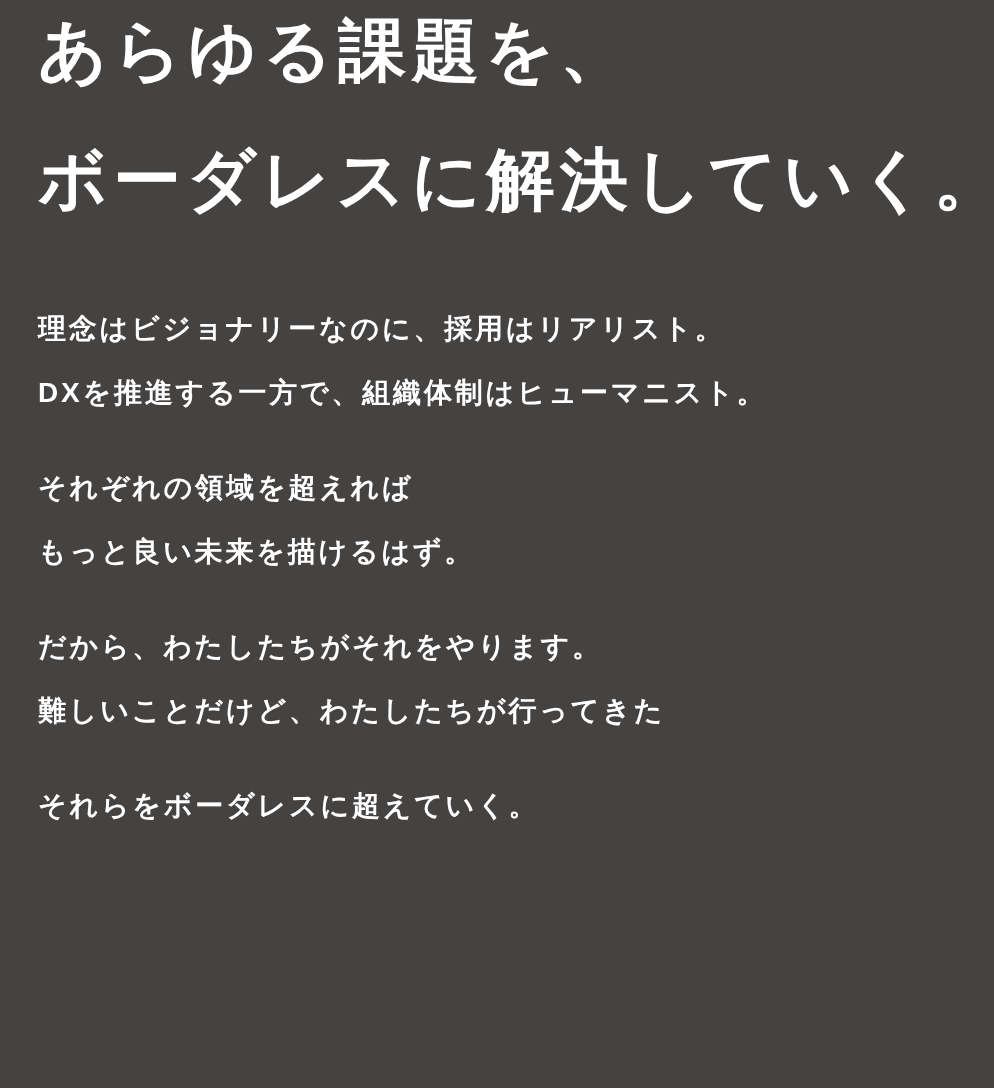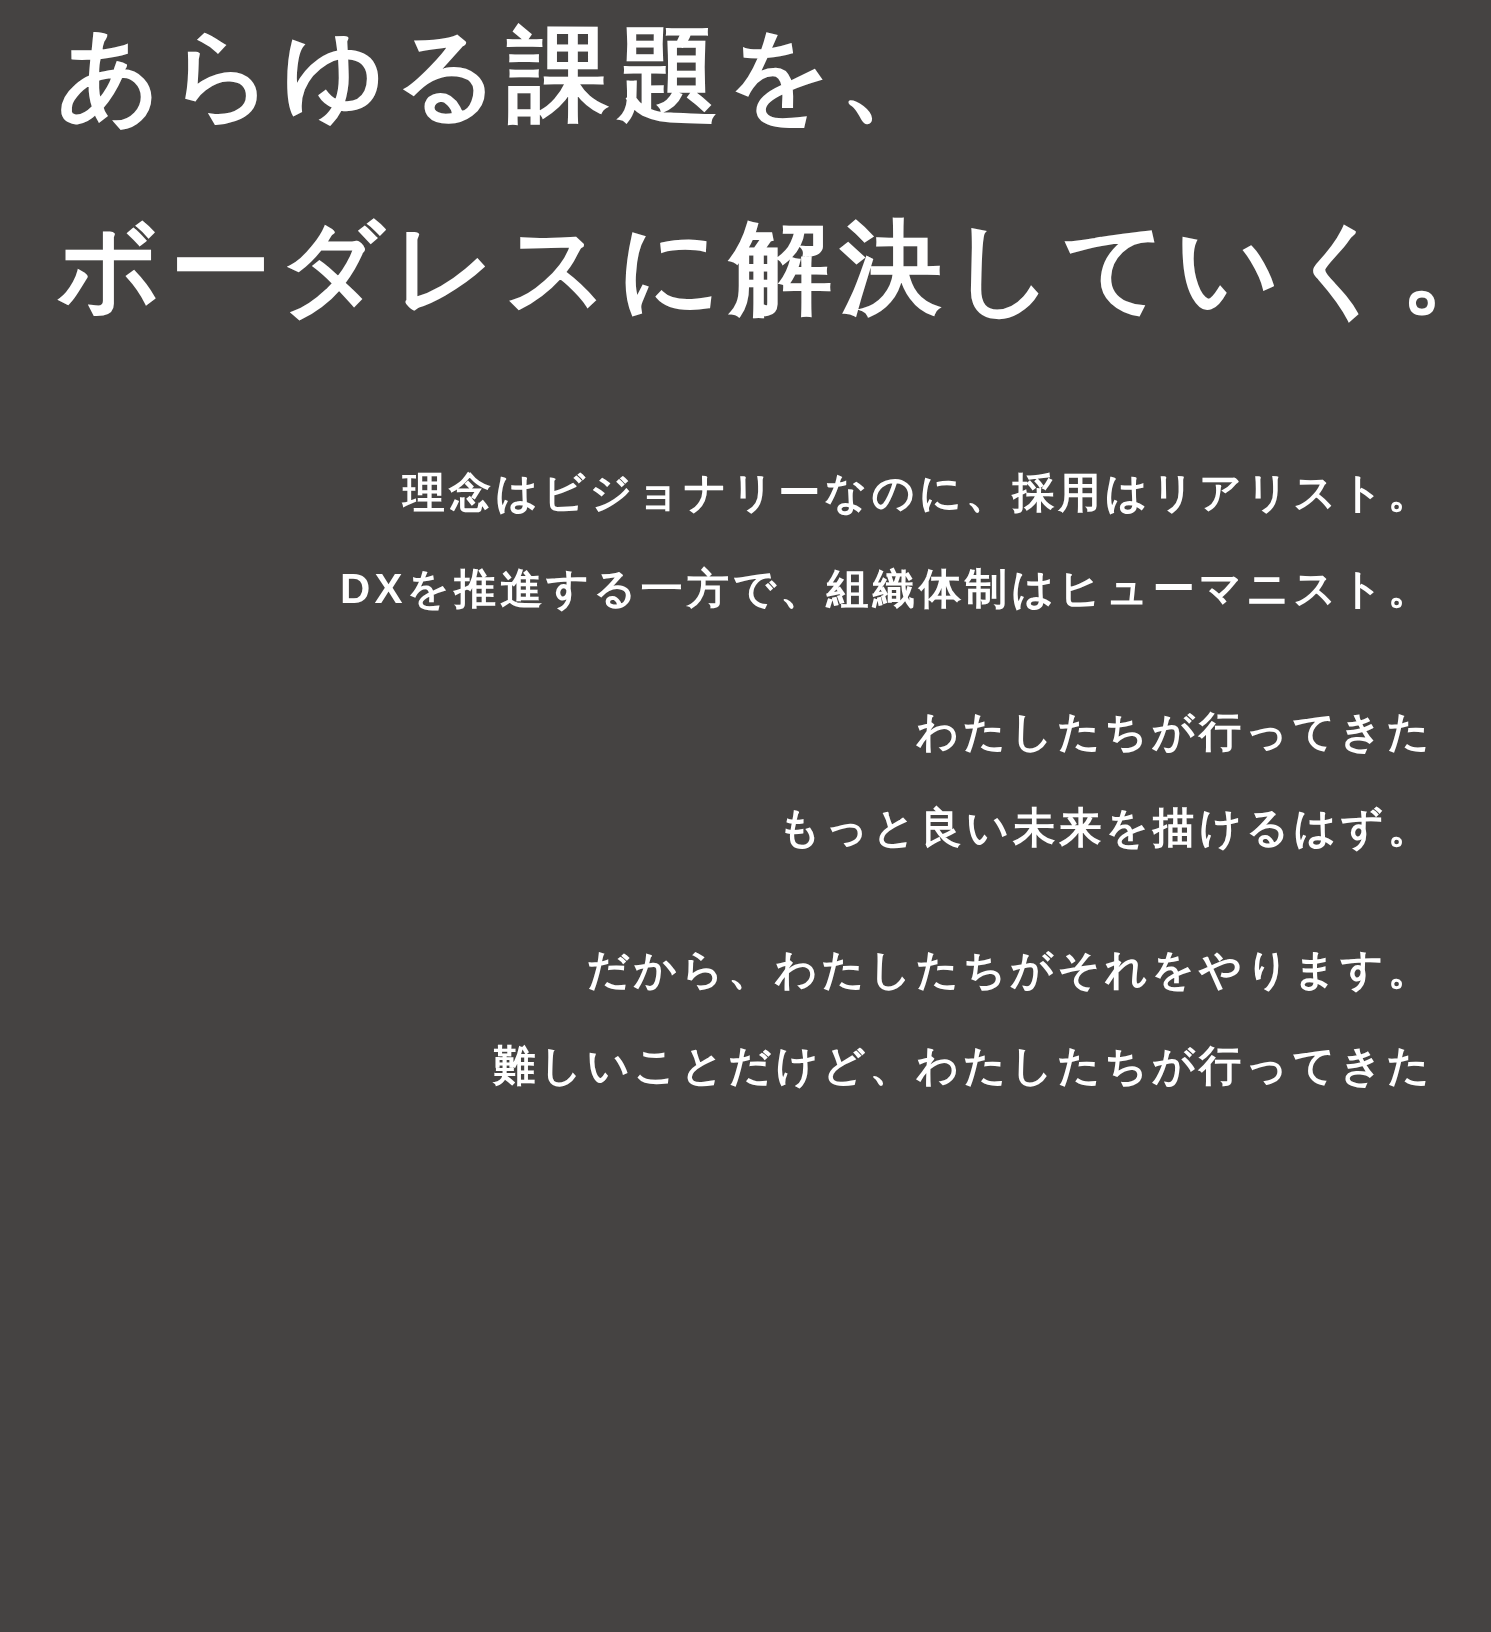--- a/index.html
+++ b/index.html
@@ -31,21 +31,20 @@
     letter-spacing: 0.08em;
     margin-top: -14px;
     margin-bottom: 53px;
   }
   .copy p {
     font-size: 28px;
     font-weight: bold;
     line-height: 64px;
     letter-spacing: 0.1em;
     margin: 0 0 31px 0;
-    text-align: right;
   }
   .line { display: block; white-space: nowrap; }
 </style>
 </head>
 <body>
 
 <main class="hero">
 
   <h1 class="hero-heading">
     <span class="line">あらゆる課題を、</span>
@@ -53,27 +52,28 @@
   </h1>
 
   <div class="copy">
 
     <p>
       <span class="line">理念はビジョナリーなのに、採用はリアリスト。</span>
       <span class="line">DXを推進する一方で、組織体制はヒューマニスト。</span>
     </p>
 
     <p>
-      <span class="line">わたしたちが行ってきた</span>
+      <span class="line">それぞれの領域を超えれば</span>
       <span class="line">もっと良い未来を描けるはず。</span>
     </p>
 
     <p>
       <span class="line">だから、わたしたちがそれをやります。</span>
       <span class="line">難しいことだけど、わたしたちが行ってきた</span>
     </p>
 
     <p>
+      <span class="line">それらをボーダレスに超えていく。</span>
     </p>
 
   </div>
 
 </main>
 
 </body></html>

